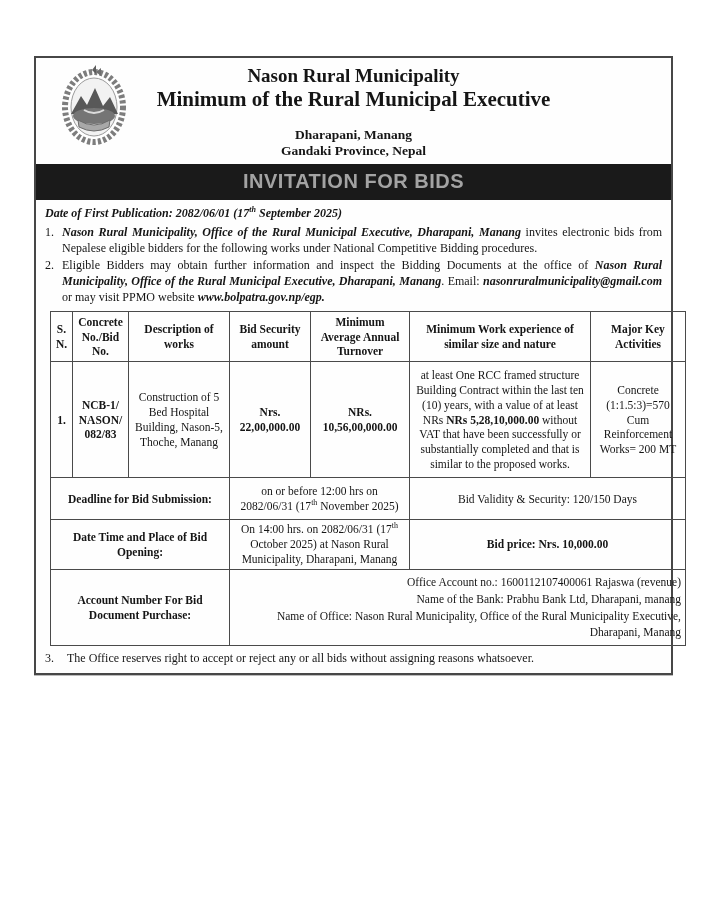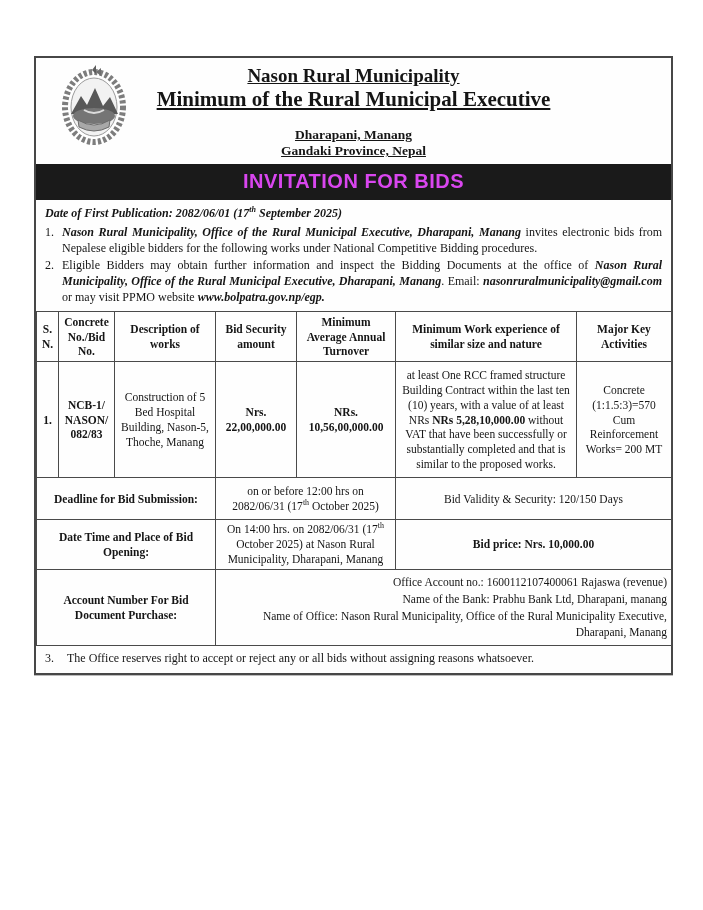--- a/index.html
+++ b/index.html
@@ -13,44 +13,44 @@
     overflow: hidden;
   }
   .doc {
     position: absolute;
     left: 34px; top: 56px; width: 639px;
     border: 2px solid #474747;
     background: #fefefe;
     box-shadow: 0 1px 0 #bbb;
   }
   
-  .hdr { position: relative; padding: 7px 6px 3px; min-height: 95px; text-decoration: underline; }
+  .hdr { position: relative; padding: 7px 6px 3px; min-height: 95px; }
   .hdr-logo { position: absolute; left: 22px; top: 6px; width: 72px; height: 84px; }
   .hdr-text { text-align: center; line-height: 1.18; }
   .hdr-l1 { font-size: 19px; font-weight: bold; }
   .hdr-l2 { font-size: 21px; font-weight: bold; }
   .hdr-l3 { font-size: 13.5px; font-weight: bold; margin-top: 15px; }
   .hdr-l4 { font-size: 13.5px; font-weight: bold; }
   
   .banner {
-    background: #1a1a1a; color: #d946ef;
+    background: #1a1a1a; color: #a3a3a3;
     font-family: "Liberation Sans", sans-serif;
     font-weight: bold; font-size: 20px; letter-spacing: 0.5px;
     text-align: center; padding: 6px 0 7px; margin: 2px 0 0;
   }
   
   .intro { padding: 5px 9px 5px; font-size: 12px; line-height: 1.34; }
   .pubdate { font-weight: bold; font-style: italic; font-size: 12px; margin-bottom: 3px; }
   .li { display: flex; margin-bottom: 1px; }
   .li .no { flex: none; width: 17px; }
   .li .txt { flex: 1; text-align: justify; }
   .bi { font-weight: bold; font-style: italic; }
   sup { font-size: 8px; line-height: 0; }
   
-  table { width: 100%; border-collapse: collapse; table-layout: fixed; font-size: 11.5px; }
+  table { width: 100%; border-collapse: collapse; table-layout: fixed; font-size: 11.5px; margin-left: 14px; }
   td, th { border: 1px solid #4a4a4a; text-align: center; vertical-align: middle; padding: 2px 4px; line-height: 1.3; font-weight: normal; }
   th { font-weight: bold; }
   tr.h-head  { height: 50px; }
   tr.h-row1  { height: 116px; }
   tr.h-sub1  { height: 42px; }
   tr.h-sub2  { height: 48px; }
   tr.h-sub3  { height: 76px; }
   td.bold, .b { font-weight: bold; }
   td.left { text-align: right; padding-left: 7px; line-height: 1.45; }
   
@@ -122,21 +122,21 @@
         <td class="bold">1.</td>
         <td class="bold">NCB-1/ NASON/ 082/83</td>
         <td>Construction of 5 Bed Hospital Building, Nason-5, Thoche, Manang</td>
         <td class="bold">Nrs. 22,00,000.00</td>
         <td class="bold">NRs. 10,56,00,000.00</td>
         <td><span>at least One RCC framed structure Building Contract within the last ten (10) years, with a value of at least NRs </span><span class="b">NRs 5,28,10,000.00</span><span> without VAT that have been successfully or substantially completed and that is similar to the proposed works.</span></td>
         <td>Concrete (1:1.5:3)=570 Cum Reinforcement Works= 200 MT</td>
       </tr>
       <tr class="h-sub1">
         <td colspan="3" class="bold">Deadline for Bid Submission:</td>
-        <td colspan="2"><span>on or before 12:00 hrs on 2082/06/31 (17</span><sup>th</sup><span> October 2025)</span></td>
+        <td colspan="2"><span>on or before 12:00 hrs on 2082/06/31 (17</span><sup>th</sup><span> November 2025)</span></td>
         <td colspan="2">Bid Validity &amp; Security: 120/150 Days</td>
       </tr>
       <tr class="h-sub2">
         <td colspan="3" class="bold">Date Time and Place of Bid Opening:</td>
         <td colspan="2"><span>On 14:00 hrs. on 2082/06/31 (17</span><sup>th</sup><span> October 2025) at Nason Rural Municipality, Dharapani, Manang</span></td>
         <td colspan="2" class="bold">Bid price: Nrs. 10,000.00</td>
       </tr>
       <tr class="h-sub3">
         <td colspan="3" class="bold">Account Number For Bid Document Purchase:</td>
         <td colspan="4" class="left">

